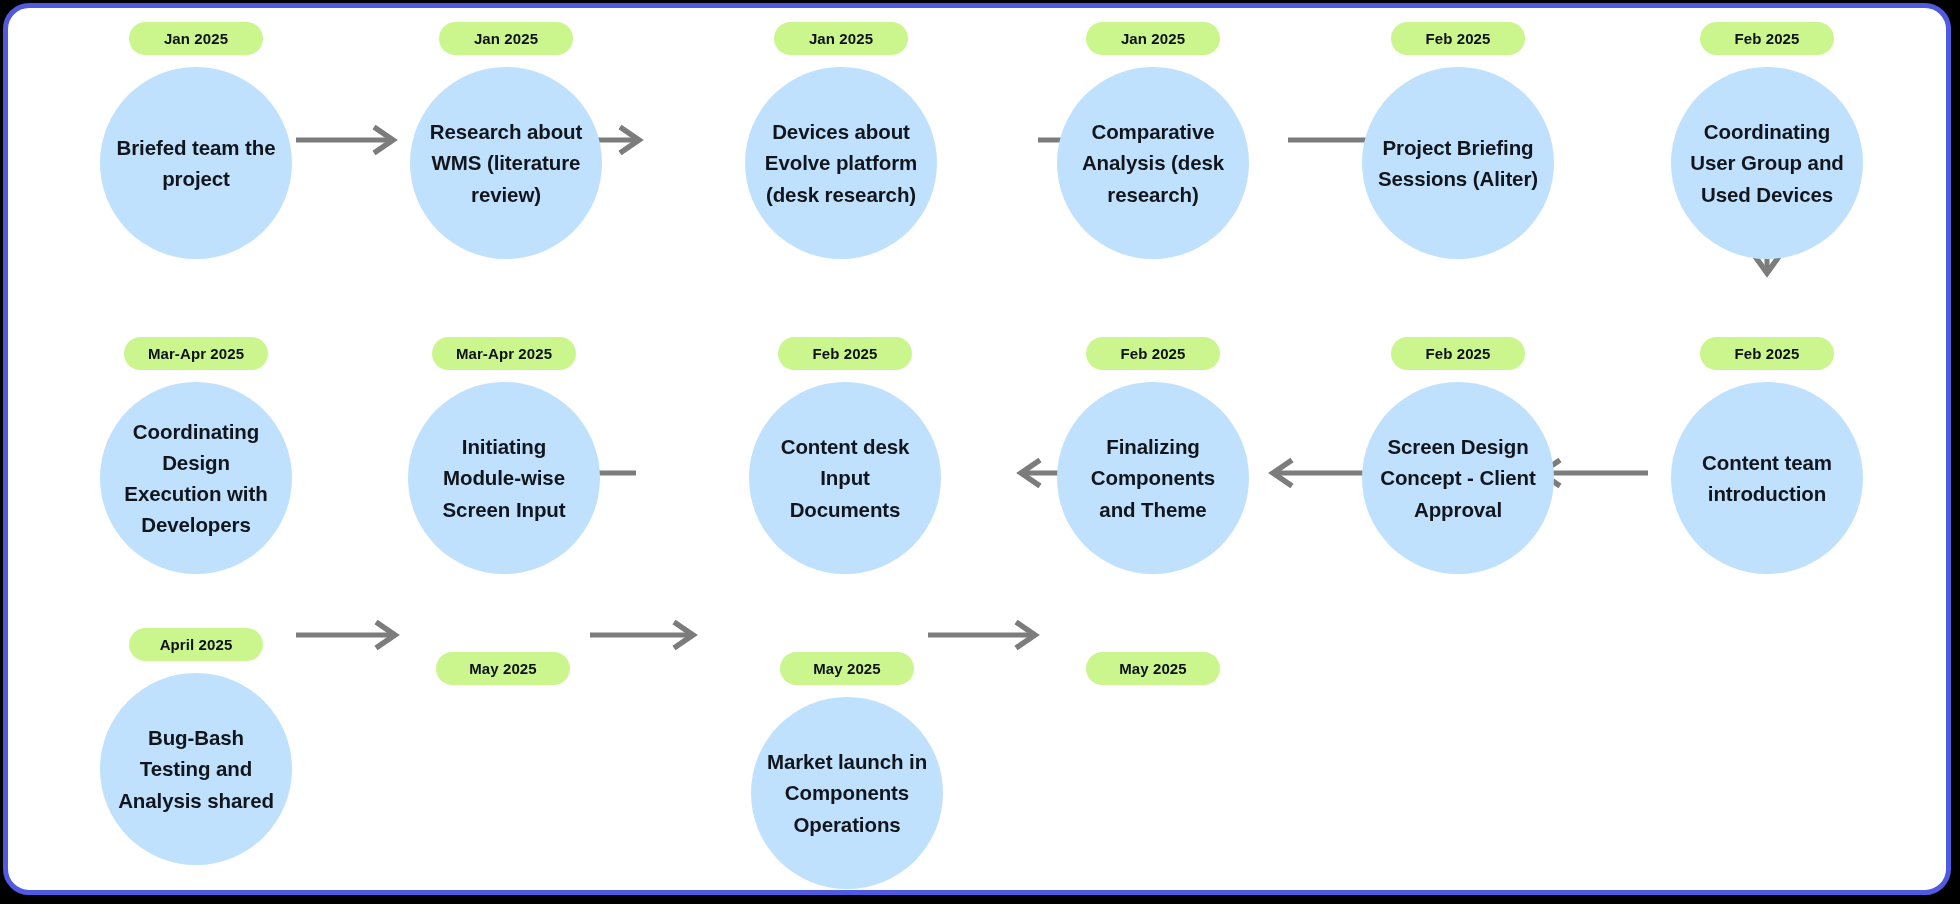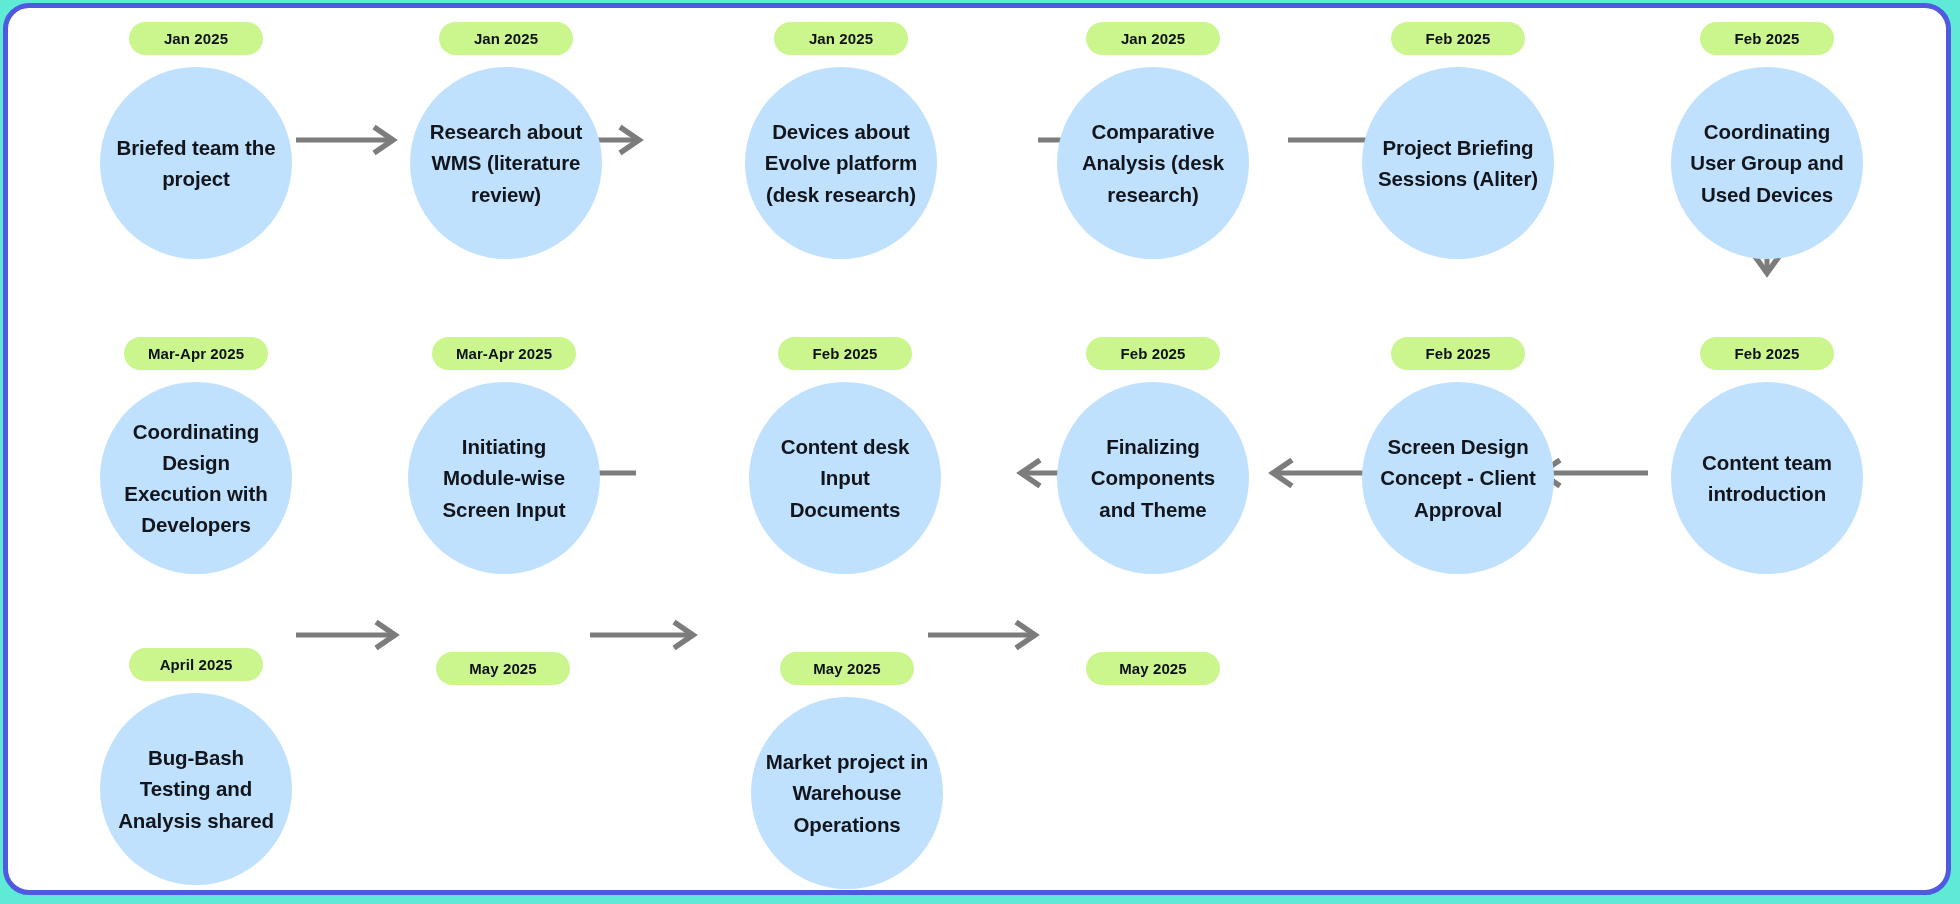--- a/index.html
+++ b/index.html
@@ -7,21 +7,21 @@
     padding: 0;
     background: #ffffff;
   }
   body {
     font-family: "Liberation Sans", sans-serif;
   }
   #canvas {
     position: relative;
     width: 1960px;
     height: 904px;
-    background: #5eead4;
+    background: #000000;
     overflow: hidden;
   }
   
   #frame {
     position: absolute;
     left: 3px;
     top: 3px;
     width: 1948px;
     height: 892px;
     border: 5px solid #4f5ae0;
@@ -246,35 +246,35 @@
       </div>
     </div>
 
     <div class="node" style="left:1767px; top:337px;">
       <span class="pill">Feb 2025</span>
       <div class="circle sz-big">
         <span class="label">Content team introduction</span>
       </div>
     </div>
 
-    <div class="node" style="left:196px; top:648px;">
+    <div class="node" style="left:196px; top:628px;">
       <span class="pill">April 2025</span>
       <div class="circle sz-big">
         <span class="label">Bug-Bash Testing and Analysis shared</span>
       </div>
     </div>
 
     <div class="node" style="left:503px; top:652px;">
       <span class="pill">May 2025</span>
     </div>
 
     <div class="node" style="left:847px; top:652px;">
       <span class="pill">May 2025</span>
       <div class="circle sz-big">
-        <span class="label">Market project in Warehouse Operations</span>
+        <span class="label">Market launch in Components Operations</span>
       </div>
     </div>
 
     <div class="node" style="left:1153px; top:652px;">
       <span class="pill">May 2025</span>
     </div>
 
   </div>
 </div>
 

